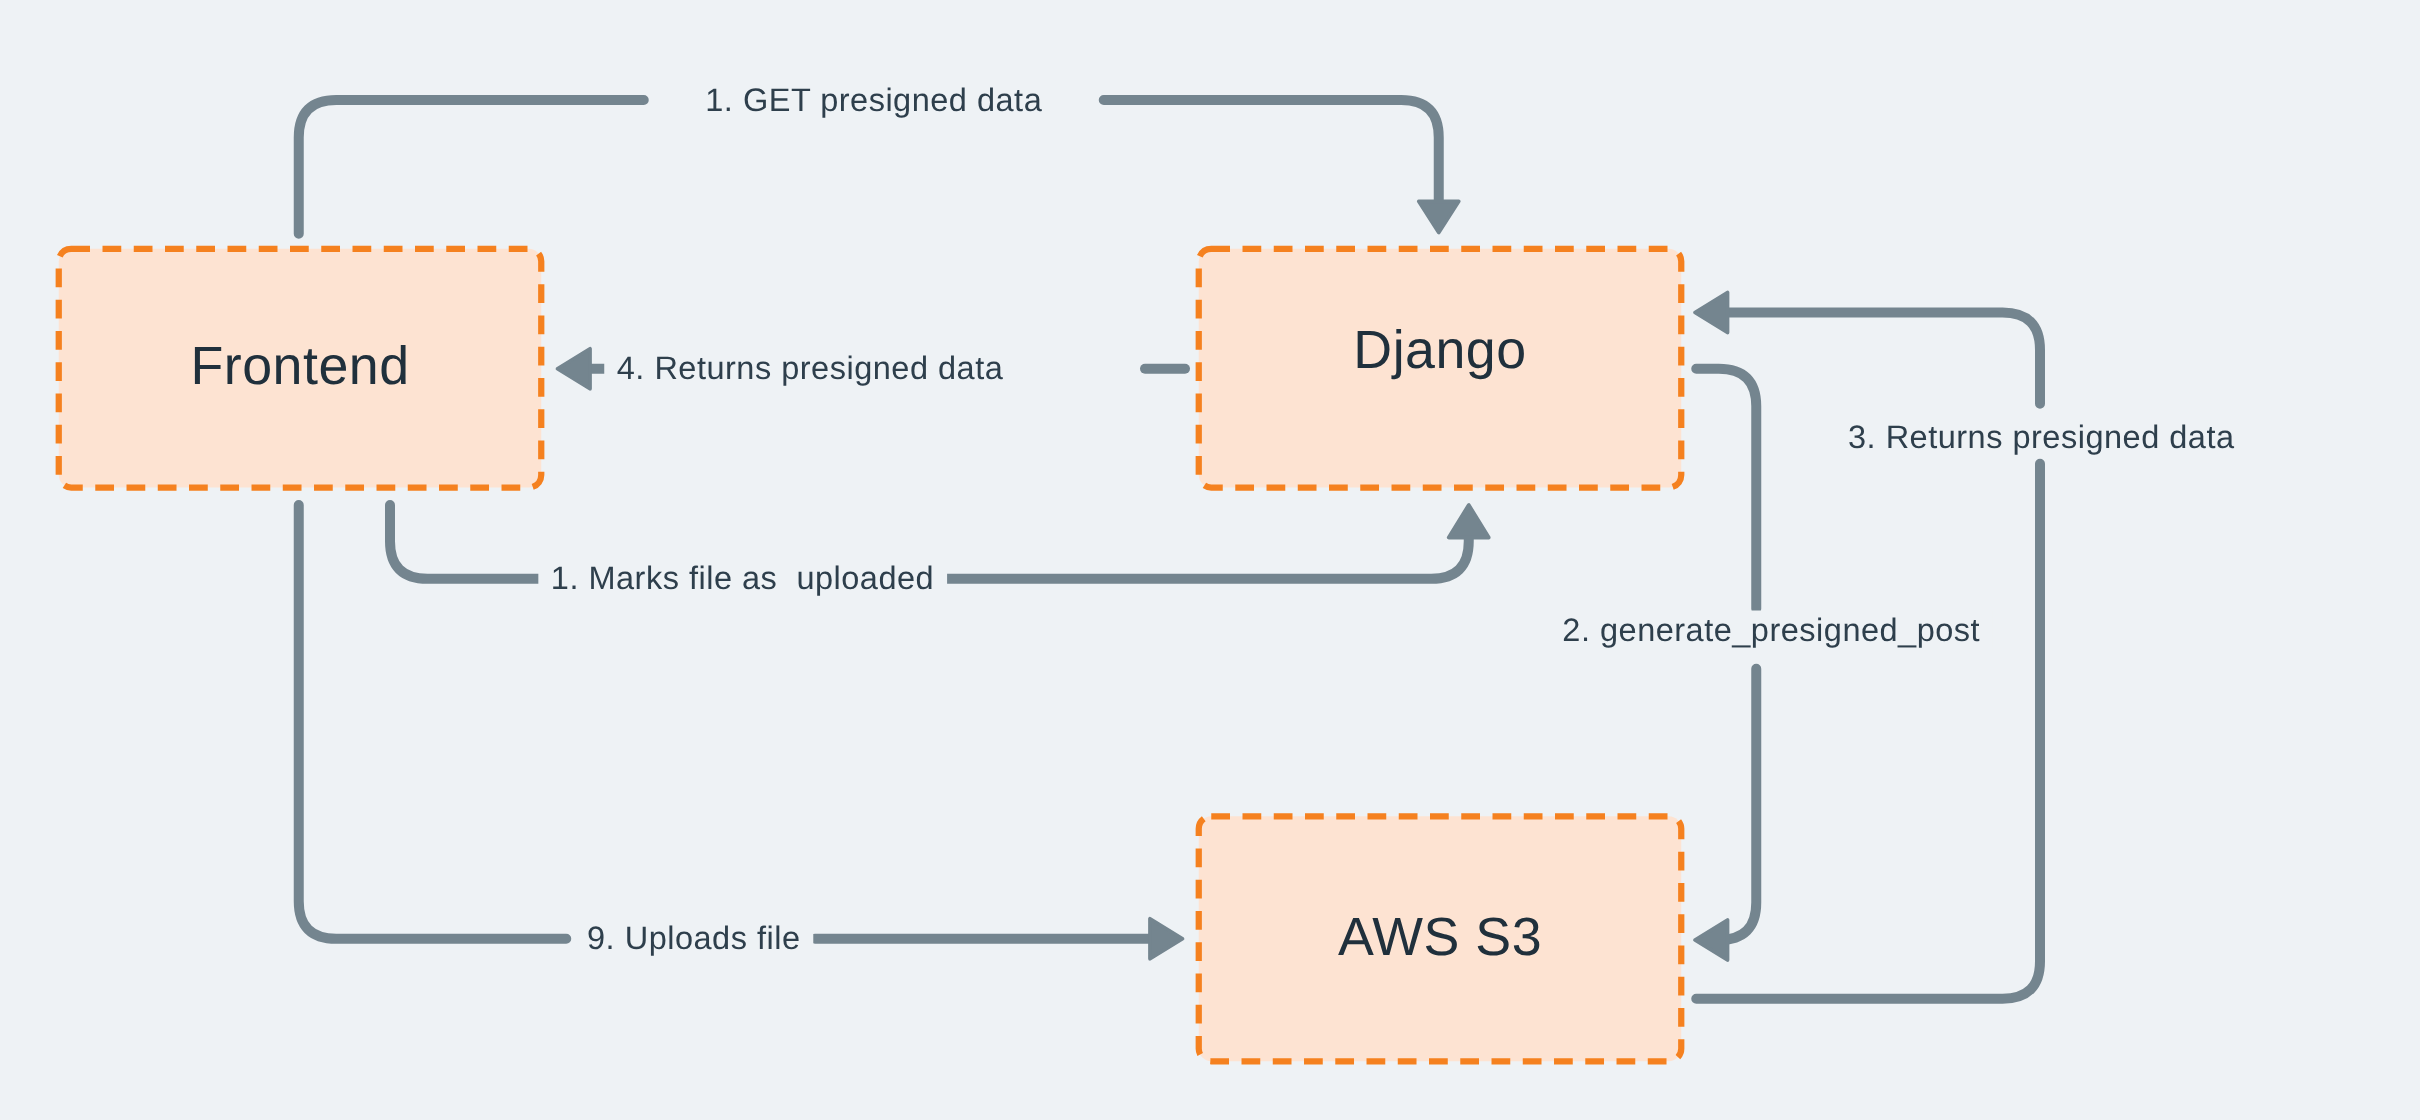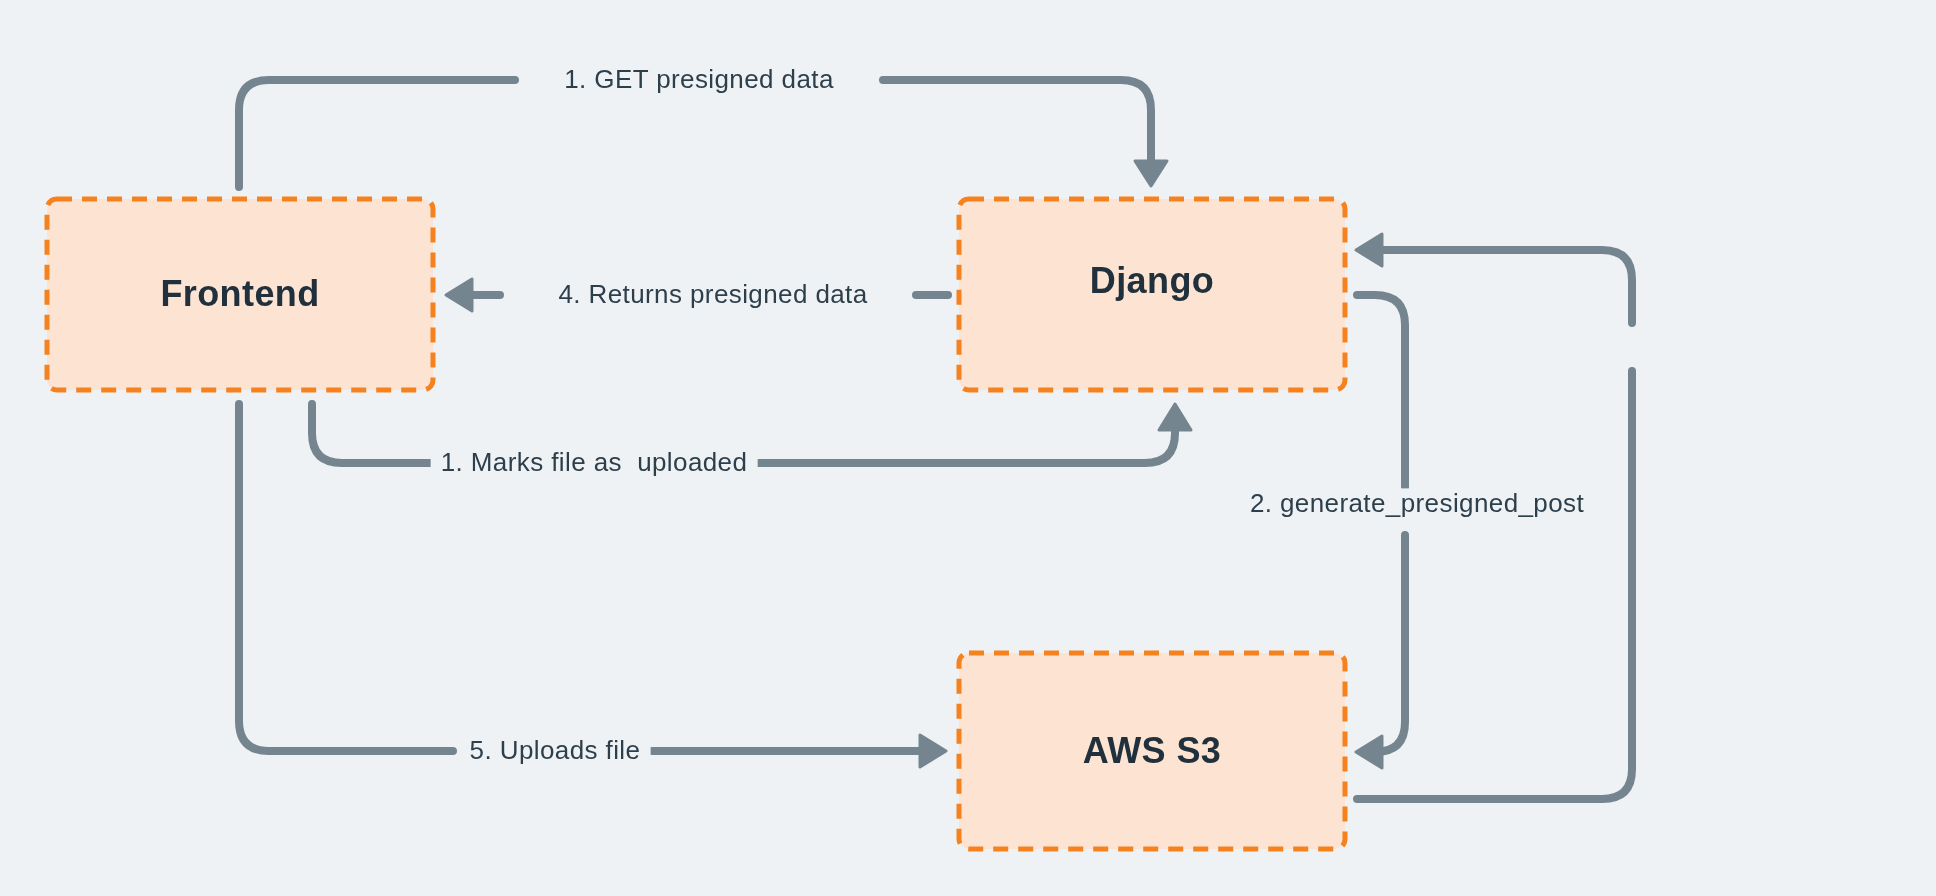--- a/index.html
+++ b/index.html
@@ -29,26 +29,25 @@
     letter-spacing:.4px;
     color:var(--label-text);
     background:var(--bg);
     padding:0 10px;
     white-space:pre;
     line-height:1.2;
   }
   .node-title{
     position:absolute;
     transform:translate(-50%,-50%);
-    font-size:36px;
+    font-size:43px;
     letter-spacing:.4px;
     color:var(--node-text);
     white-space:pre;
     line-height:1.2;
-    font-weight:bold;
   }
 </style>
 </head>
 <body>
 
 <div class="canvas">
 
   <svg width="1936" height="896" viewBox="0 0 1936 896">
 
     <path class="edge" d="M 239 187 L 239 110 Q 239 80 269 80 L 515 80"></path>
@@ -79,17 +78,18 @@
     <rect class="node-rect" x="959" y="199" width="386" height="191" rx="10"></rect>
     <rect class="node-rect" x="959" y="653" width="386" height="196" rx="10"></rect>
   </svg>
 
   <div class="node-title" style="left:240px;top:294px;">Frontend</div>
   <div class="node-title" style="left:1152px;top:281px;">Django</div>
   <div class="node-title" style="left:1152px;top:751px;text-align:right;">AWS S3</div>
 
   <div class="edge-label" style="left:699px;top:80px;">1. GET presigned data</div>
   <div class="edge-label" style="left:1417px;top:504px;">2. generate_presigned_post</div>
-  <div class="edge-label" style="left:713px;top:295px;text-align:center;">4. Returns presigned data</div>
-  <div class="edge-label" style="left:555px;top:751px;">5. Uploads file</div>
+  <div class="edge-label" style="left:1633px;top:350px;">3. Returns presigned data</div>
+  <div class="edge-label" style="left:648px;top:295px;text-align:center;">4. Returns presigned data</div>
+  <div class="edge-label" style="left:555px;top:751px;">9. Uploads file</div>
   <div class="edge-label" style="left:594px;top:463px;">1. Marks file as  uploaded</div>
 
 </div>
 
 </body></html>

